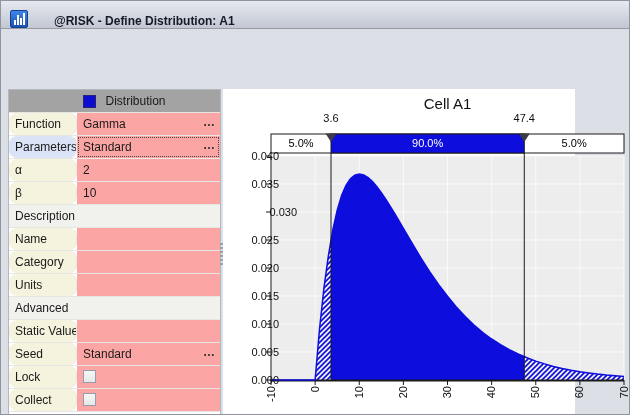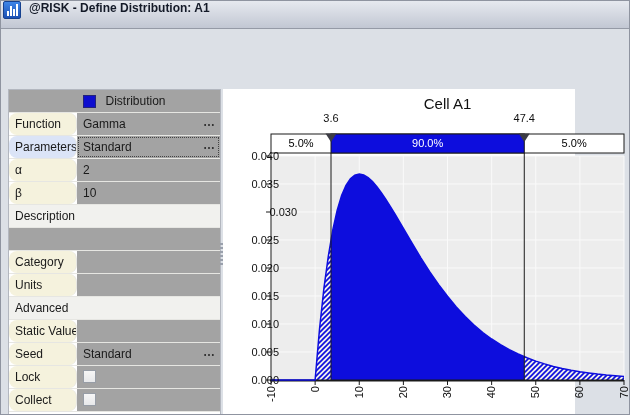--- a/index.html
+++ b/index.html
@@ -6,21 +6,21 @@
   .window{
     position:relative;width:630px;height:415px;overflow:hidden;
     background:#dce0e6;border:1px solid #8f94a0;box-sizing:border-box;
     font-family:"Liberation Sans", sans-serif;-webkit-font-smoothing:antialiased;
   }
   
   .titlebar{
     position:absolute;left:0;top:0;width:100%;height:28px;
     background:linear-gradient(#e6e9ef,#c2c7d3);
     border-bottom:1px solid #959aa6;box-sizing:border-box;
-    display:flex;align-items:flex-start;padding-left:2px;
+    display:flex;align-items:flex-end;padding-left:9px;gap:18px;
   }
   .app-icon{width:18px;height:18px;border:1px solid #16418f;border-radius:2px;
     background:linear-gradient(#3f86e8,#1b50b4);box-sizing:border-box;
     display:flex;align-items:flex-end;justify-content:center;gap:1px;padding-bottom:2px;}
   .app-icon i{display:block;width:2px;background:#fff;}
   .titlebar .title{margin-left:8px;font-size:12px;font-weight:bold;color:#141a28;}
   
   .formula-box{
     position:absolute;left:8px;top:33px;width:614px;height:47px;
     background:#fff;border:1px solid #a6abb5;box-sizing:border-box;
@@ -28,21 +28,21 @@
   }
   .formula-box .sel{background:#2d6bd8;color:#fff;padding:0 1px;}
   
   .panel{
     position:absolute;left:7px;top:88px;width:213px;height:327px;
     background:#fff;border:1px solid #b3b7bf;box-sizing:border-box;font-size:12px;color:#1a1a1a;
   }
   .prow{height:23px;display:flex;align-items:stretch;border-bottom:1px solid #e6e6e2;box-sizing:border-box;}
   .prow .lbl{width:68px;background:#f5f2dd;padding:4px 2px 0 6px;box-sizing:border-box;
     border-right:1px solid #e6e6e2;white-space:nowrap;overflow:hidden;border-radius:8px;}
-  .prow .val{flex:1;background:#a3a3a3;padding:4px 4px 0 6px;box-sizing:border-box;display:flex;align-items:flex-start;text-align:center;}
+  .prow .val{flex:1;background:#fca5a5;padding:4px 4px 0 6px;box-sizing:border-box;display:flex;align-items:flex-start;text-align:center;}
   .prow.selected .lbl{background:#dbe4f7;}
   .prow.selected .val{outline:1px dotted #444;outline-offset:-2px;}
   .prow.header-row{align-items:center;padding-left:20px;background:#a3a3a3;justify-content:center;}
   .hdr-swatch{width:13px;height:13px;background:#0d0dcf;border:1px solid #23237a;box-sizing:border-box;}
   .prow.header-row span{margin-left:9px;}
   .prow.section-row{align-items:center;padding-left:6px;background:#f1f1ee;}
   .more-btn{margin-left:auto;font-weight:bold;font-size:12px;color:#333;line-height:10px;letter-spacing:1px;cursor:pointer;}
   .checkbox{width:13px;height:13px;border:1px solid #979da6;background:linear-gradient(#f6f6f6,#e7e8ea);box-sizing:border-box;cursor:pointer;}
   .splitter{position:absolute;left:219px;top:242px;width:3px;height:22px;
     background:repeating-linear-gradient(to bottom,#9aa0ac 0 2px,transparent 2px 4px);cursor:col-resize;}
@@ -109,20 +109,21 @@
       <div class="val">
         <span>10</span>
       </div>
     </div>
 
     <div class="prow section-row">
       <span>Description</span>
     </div>
 
     <div class="prow">
+      <div class="lbl">Name</div>
       <div class="val"></div>
     </div>
 
     <div class="prow">
       <div class="lbl">Category</div>
       <div class="val"></div>
     </div>
 
     <div class="prow">
       <div class="lbl">Units</div>

